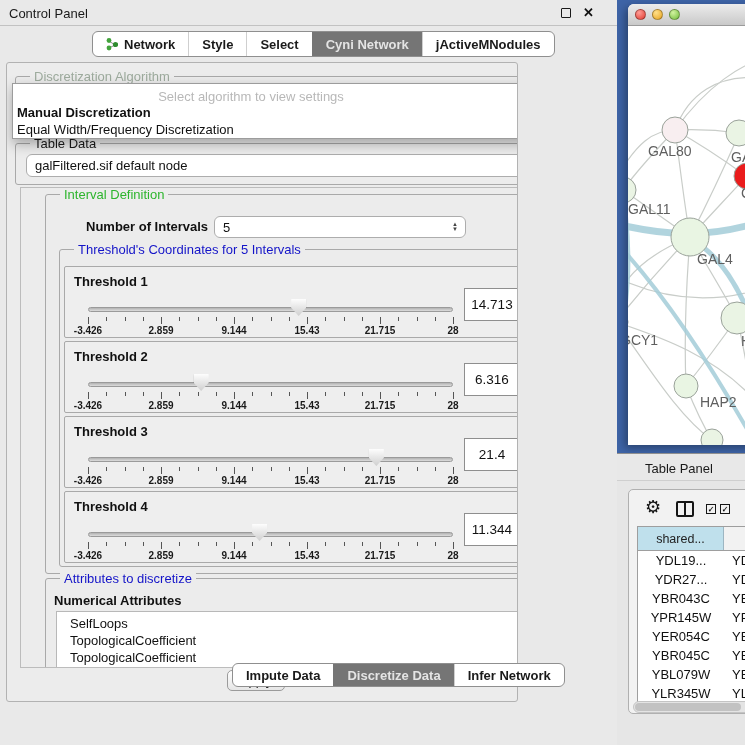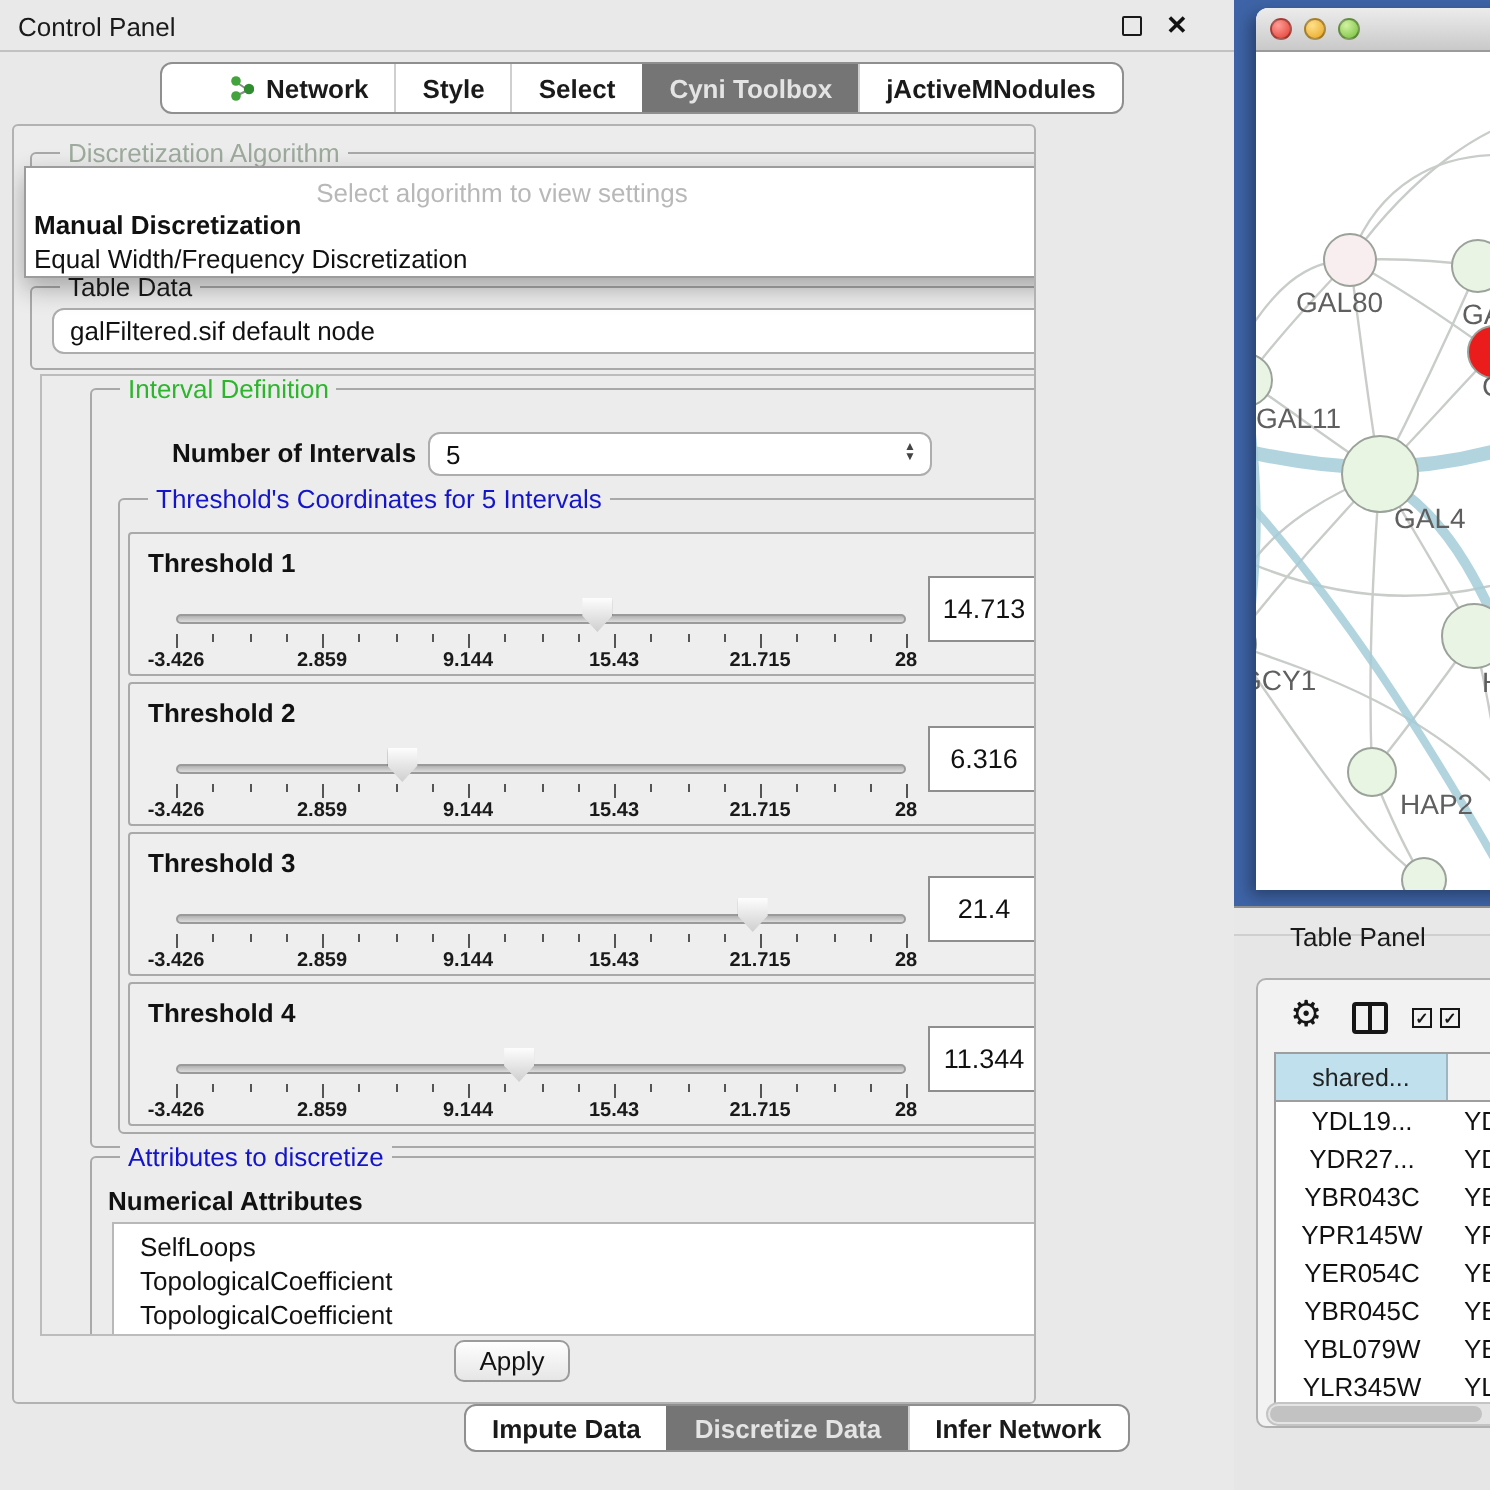--- a/index.html
+++ b/index.html
@@ -7,22 +7,22 @@
   body { font-family:"Liberation Sans", sans-serif; background:#e9e9e9; position:relative; }
 
   
   #left { position:absolute; left:0; top:0; width:617px; height:745px; background:#e9e9e9; }
   .titlebar { position:absolute; left:0; top:0; width:100%; height:26px; border-bottom:1px solid #c2c2c2; }
   .titlebar .t { position:absolute; left:9px; top:6px; font-size:13px; color:#1a1a1a; }
   .float-btn { position:absolute; left:561px; top:8px; width:10px; height:10px; border:1.5px solid #1a1a1a; border-radius:1px; background:transparent; }
   .close-btn { position:absolute; left:583px; top:5px; font-size:13px; font-weight:bold; color:#111; }
 
   .tabgroup { position:absolute; display:inline-flex; border:1px solid #8f8f8f; border-radius:6px; background:#fff; overflow:hidden; height:26px; }
-  #top-tabs { left:80px; top:31px;padding-left:21px; }
-  #bottom-tabs { left:232px; top:702px; height:24px; }
+  #top-tabs { left:92px; top:31px; }
+  #bottom-tabs { left:232px; top:663px; height:24px; }
   .tab { display:flex; align-items:center; gap:6px; padding:0 13px; font-size:13px; font-weight:bold; color:#1a1a1a; white-space:nowrap; }
   .tab + .tab { border-left:1px solid #cfcfcf; }
   .tab.selected { background:#757575; color:#e4e4e4; border-left-color:#757575; }
 
   .main { position:absolute; left:6px; top:62px; width:512px; height:640px; background:#ececec; border:1px solid #b2b2b2; border-radius:3px; overflow:hidden; }
 
   .group { position:absolute; border:1px solid #a9a9a9; border-radius:3px; }
   .gtitle { position:absolute; top:-8px; left:14px; background:#ececec; padding:0 4px; font-size:13px; white-space:nowrap; }
   .gtitle.green { color:#2db52d; }
   .gtitle.blue  { color:#1414c8; }
@@ -77,21 +77,21 @@
   #right { position:absolute; left:617px; top:0; width:128px; height:745px; background:#e6e6e6; overflow:hidden; }
   .desktop-blue { position:absolute; left:0; top:0; width:128px; height:453px; background:#3e64a7; }
   .netwin { position:absolute; left:11px; top:4px; width:130px; height:441px; background:#fff; border-radius:6px 0 0 0; box-shadow:-3px 3px 8px rgba(0,0,0,.35); }
   .net-tb { position:relative; height:22px; background:linear-gradient(#ececec,#c9c9c9); border-bottom:1px solid #9b9b9b; border-radius:6px 0 0 0; }
   .tl { position:absolute; top:5px; width:11px; height:11px; border-radius:50%; border:1px solid rgba(0,0,0,.3); }
   .tl.red    { left:7px;  background:radial-gradient(circle at 35% 30%, #ff9d96, #e23b30); }
   .tl.yellow { left:24px; background:radial-gradient(circle at 35% 30%, #ffe08a, #e8a41f); }
   .tl.green  { left:41px; background:radial-gradient(circle at 35% 30%, #d2f2a0, #71bd3b); }
   .net-canvas { position:absolute; left:0; top:22px; width:130px; height:419px; background:#fff; overflow:hidden; }
 
-  .tp-header { position:absolute; left:0; top:453px; width:128px; height:15px; background:#e8e8e8; border-top:1px solid #8f8f8f; border-bottom:1px solid #cfcfcf; }
+  .tp-header { position:absolute; left:0; top:453px; width:128px; height:28px; background:#e8e8e8; border-top:1px solid #8f8f8f; border-bottom:1px solid #cfcfcf; }
   .tp-header span { position:absolute; left:28px; top:7px; font-size:13px; color:#1a1a1a; }
   .tp-body { position:absolute; left:11px; top:489px; width:130px; height:225px; background:#f2f2f2; border:1px solid #b0b0b0; border-radius:5px 0 0 5px; overflow:hidden; }
 
   .ti { position:absolute; color:#161616; }
   .ti0 { left:16px; top:8px; font-size:18px; line-height:18px; }
   .ti1 { left:47px; top:11px; width:18px; height:16px; border:2px solid #161616; border-radius:2px; }
   .ti1::after { content:""; position:absolute; left:6px; top:0; width:2px; height:12px; background:#161616; }
   .ti2 { left:77px; top:14px; }
   .ti3 { left:91px; top:14px; }
   .cbx { width:10px; height:10px; border:1.5px solid #161616; font-size:8px; line-height:9px; text-align:center; font-weight:bold; color:#161616; }
@@ -129,21 +129,21 @@
         </svg>
         <span>Network</span>
       </div>
       <div class="tab">
         <span>Style</span>
       </div>
       <div class="tab">
         <span>Select</span>
       </div>
       <div class="tab selected">
-        <span>Cyni Toolbox</span>
+        <span>Cyni Network</span>
       </div>
       <div class="tab">
         <span>jActiveMNodules</span>
       </div>
     </div>
 
   <div class="main">
     <div class="group g-algo">
       <span class="gtitle faded">Discretization Algorithm</span>
       <div class="algo-combo"></div>

